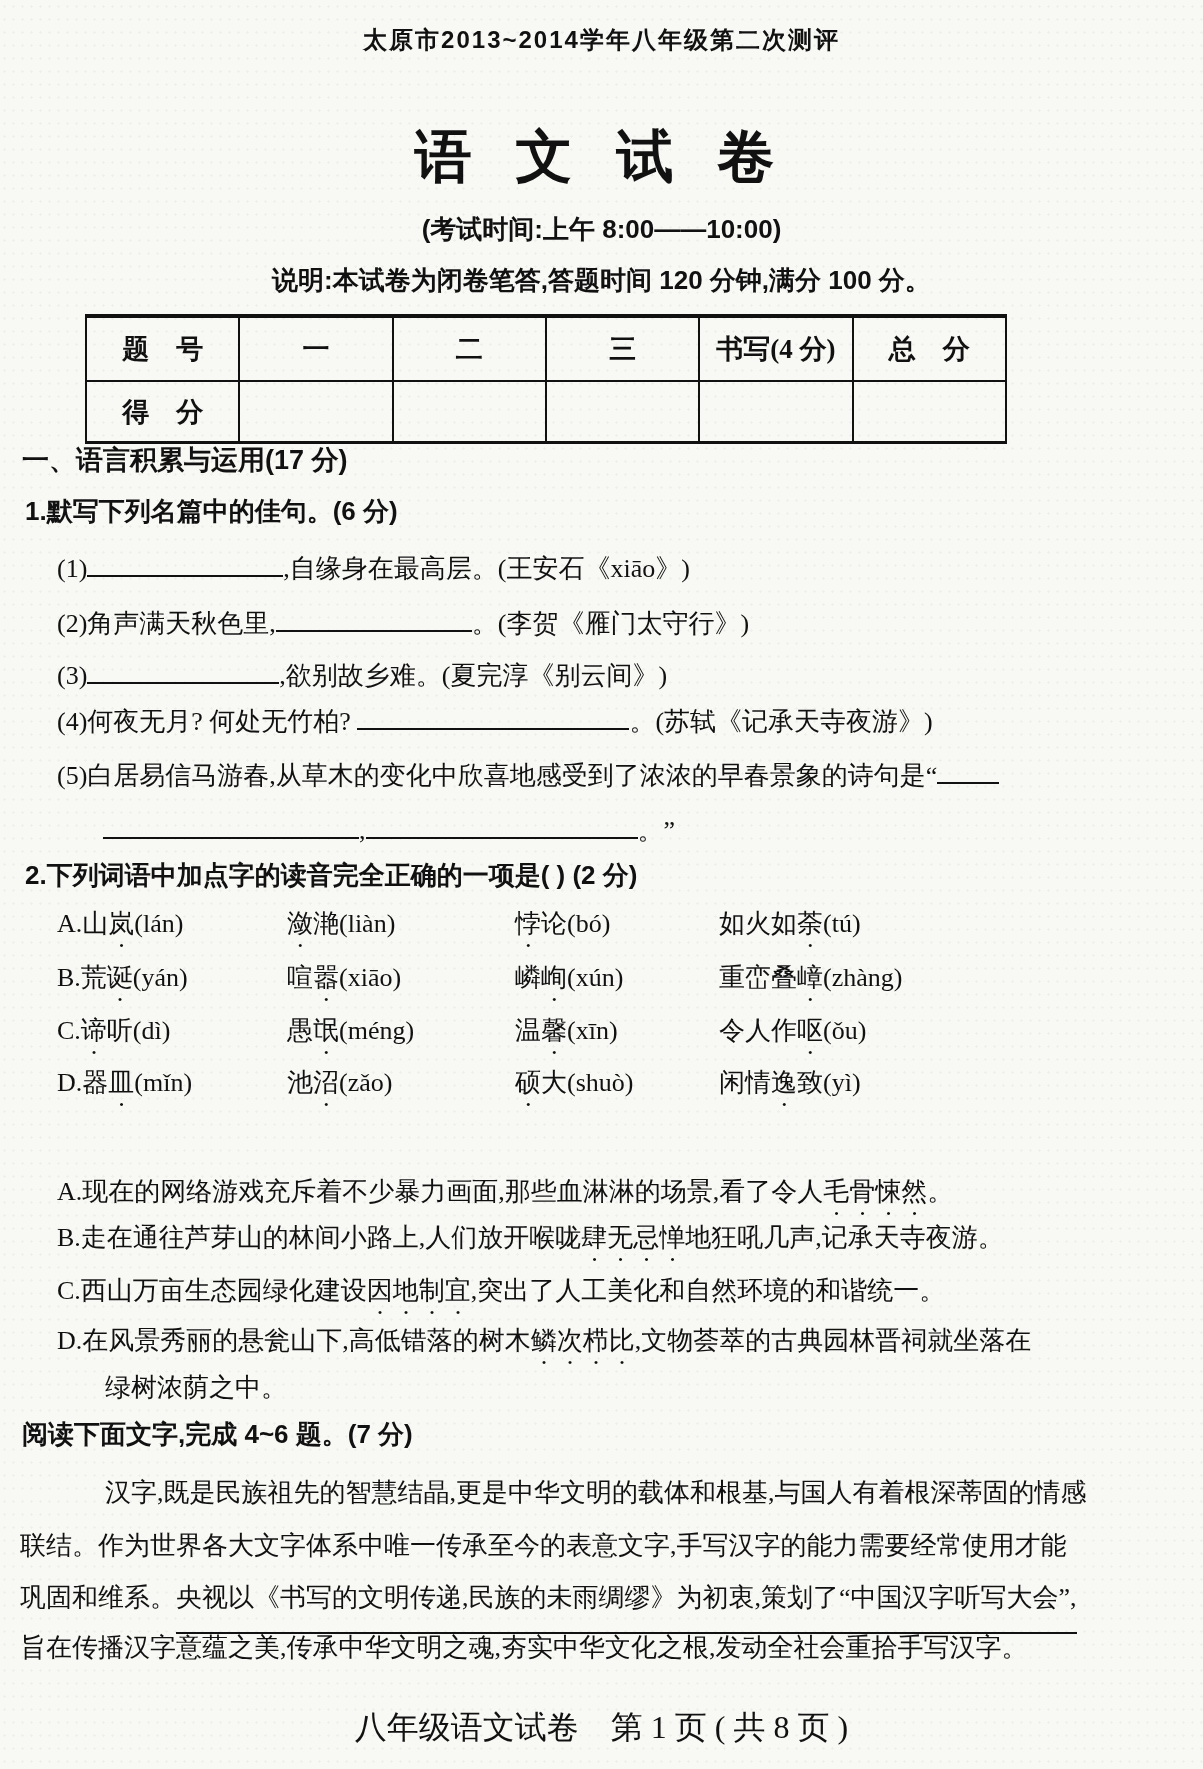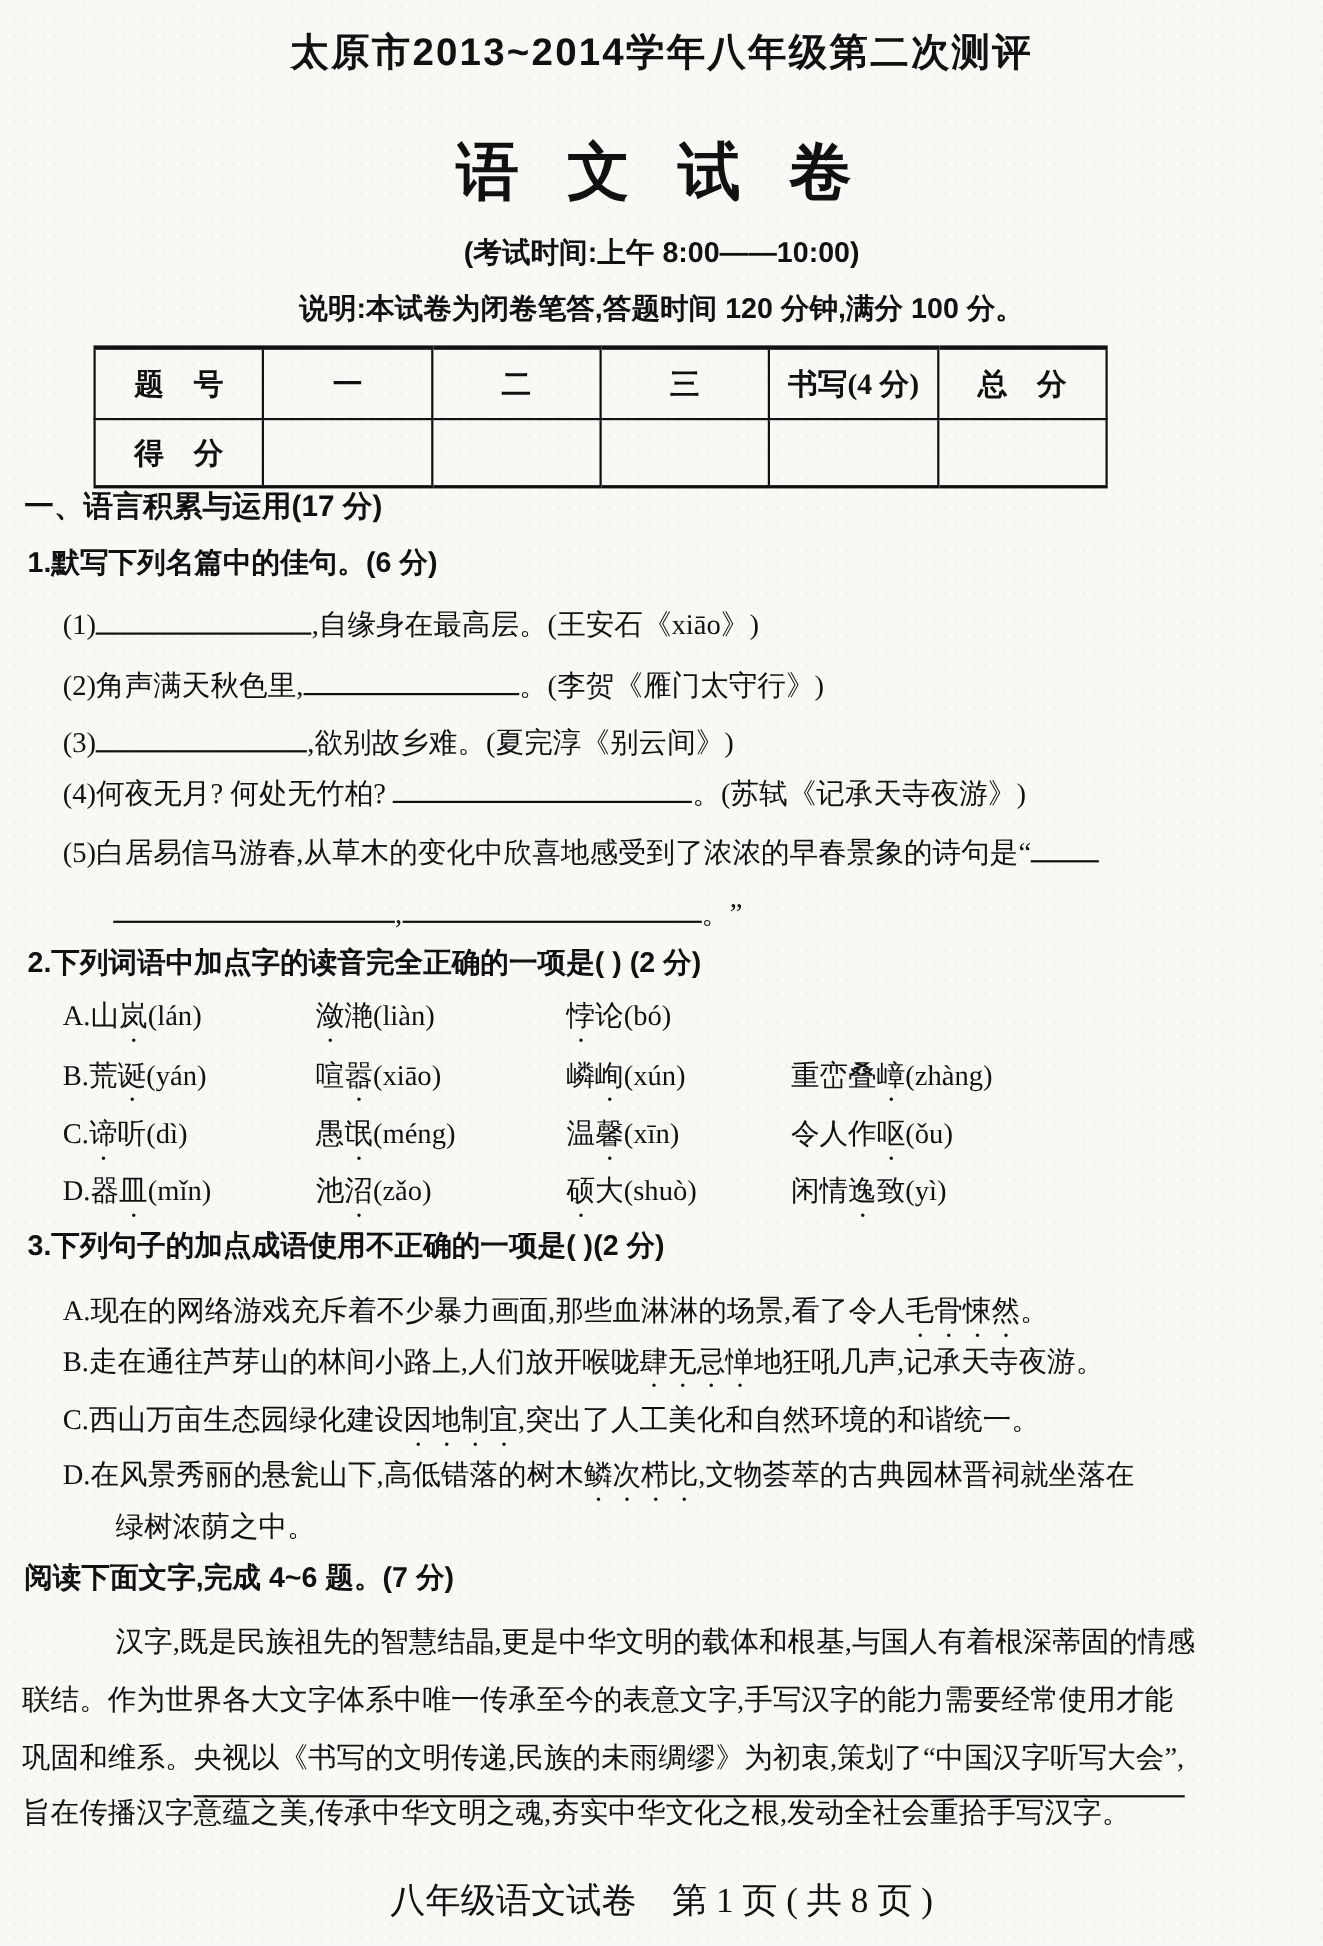--- a/index.html
+++ b/index.html
@@ -20,21 +20,21 @@
   .center{left:0;right:0;text-align:center;}
   .blank{display:inline-block;border-bottom:2.5px solid #111;height:0.95em;vertical-align:baseline;}
   .uline{border-bottom:2.5px solid #111;padding-bottom:20px;}
   .dot{
     -webkit-text-emphasis:filled dot #111;
     -webkit-text-emphasis-position:under left;
     text-emphasis:filled dot #111;
     text-emphasis-position:under left;
   }
   
-  .header-title{top:24px;font-size:35px;letter-spacing:2px;}
+  .header-title{top:24px;font-size:24px;letter-spacing:2px;}
   .doc-title{top:118px;font-size:57px;letter-spacing:14px;}
   .exam-time{top:212px;font-size:26px;}
   .instructions{top:263px;font-size:26px;}
   
   table.score{
     position:absolute;left:85px;top:314px;width:922px;
     border-collapse:collapse;table-layout:fixed;
     font-size:27px;
   }
   table.score td{
@@ -88,41 +88,41 @@
   <div class="line" style="top:657px;left:57px;"><span>(3)</span><span class="blank" style="width: 192px;"></span><span>,欲别故乡难。(夏完淳《别云间》)</span></div>
   <div class="line" style="top:703px;left:57px;"><span>(4)何夜无月? 何处无竹柏? </span><span class="blank" style="width: 272px;"></span><span>。(苏轼《记承天寺夜游》)</span></div>
   <div class="line" style="top:757px;left:57px;"><span>(5)白居易信马游春,从草木的变化中欣喜地感受到了浓浓的早春景象的诗句是“</span><span class="blank" style="width: 62px;"></span></div>
   <div class="line" style="top:812px;left:103px;"><span class="blank" style="width: 256px;"></span><span>,</span><span class="blank" style="width: 272px;"></span><span>。”</span></div>
 
   <div class="line stem" style="top:858px;left:25px;text-align:center;">2.下列词语中加点字的读音完全正确的一项是(      ) (2 分)</div>
   <div class="line q2grid" style="top:906px;left:57px;width:1090px;">
     <span><span>A.山</span><span class="dot">岚</span><span>(lán)</span></span>
     <span><span class="dot">潋</span><span>滟(liàn)</span></span>
     <span><span class="dot">悖</span><span>论(bó)</span></span>
+    <span><span>如火如</span><span class="dot">荼</span><span>(tú)</span></span>
   </div>
   <div class="line q2grid" style="top:960px;left:57px;width:1090px;">
     <span><span>B.荒</span><span class="dot">诞</span><span>(yán)</span></span>
     <span><span>喧</span><span class="dot">嚣</span><span>(xiāo)</span></span>
     <span><span>嶙</span><span class="dot">峋</span><span>(xún)</span></span>
     <span><span>重峦叠</span><span class="dot">嶂</span><span>(zhàng)</span></span>
   </div>
   <div class="line q2grid" style="top:1013px;left:57px;width:1090px;">
     <span><span>C.</span><span class="dot">谛</span><span>听(dì)</span></span>
     <span><span>愚</span><span class="dot">氓</span><span>(méng)</span></span>
     <span><span>温</span><span class="dot">馨</span><span>(xīn)</span></span>
     <span><span>令人作</span><span class="dot">呕</span><span>(ǒu)</span></span>
   </div>
   <div class="line q2grid" style="top:1065px;left:57px;width:1090px;">
     <span><span>D.器</span><span class="dot">皿</span><span>(mǐn)</span></span>
     <span><span>池</span><span class="dot">沼</span><span>(zǎo)</span></span>
     <span><span class="dot">硕</span><span>大(shuò)</span></span>
     <span><span>闲情</span><span class="dot">逸</span><span>致(yì)</span></span>
   </div>
 
-  <div class="line stem" style="top:1115px;left:25px;">3.下列句子的加点成语使用不正确的一项是(      )(2 分)</div>
   <div class="line" style="top:1174px;left:57px;"><span>A.现在的网络游戏充斥着不少暴力画面,那些血淋淋的场景,看了令人</span><span class="dot">毛骨悚然</span><span>。</span></div>
   <div class="line" style="top:1220px;left:57px;"><span>B.走在通往芦芽山的林间小路上,人们放开喉咙</span><span class="dot">肆无忌惮</span><span>地狂吼几声,记承天寺夜游。</span></div>
   <div class="line" style="top:1273px;left:57px;"><span>C.西山万亩生态园绿化建设</span><span class="dot">因地制宜</span><span>,突出了人工美化和自然环境的和谐统一。</span></div>
   <div class="line" style="top:1323px;left:57px;"><span>D.在风景秀丽的悬瓮山下,高低错落的树木</span><span class="dot">鳞次栉比</span><span>,文物荟萃的古典园林晋祠就坐落在</span></div>
   <div class="line" style="top:1370px;left:105px;"><span>绿树浓荫之中。</span></div>
 
   <div class="line stem" style="top:1417px;left:22px;">阅读下面文字,完成 4~6 题。(7 分)</div>
   <div class="line" style="top:1475px;left:105px;"><span>汉字,既是民族祖先的智慧结晶,更是中华文明的载体和根基,与国人有着根深蒂固的情感</span></div>
   <div class="line" style="top:1528px;left:20px;"><span>联结。作为世界各大文字体系中唯一传承至今的表意文字,手写汉字的能力需要经常使用才能</span></div>
   <div class="line" style="top:1580px;left:20px;"><span>巩固和维系。</span><span class="uline">央视以《书写的文明传递,民族的未雨绸缪》为初衷,策划了“中国汉字听写大会”,</span></div>

